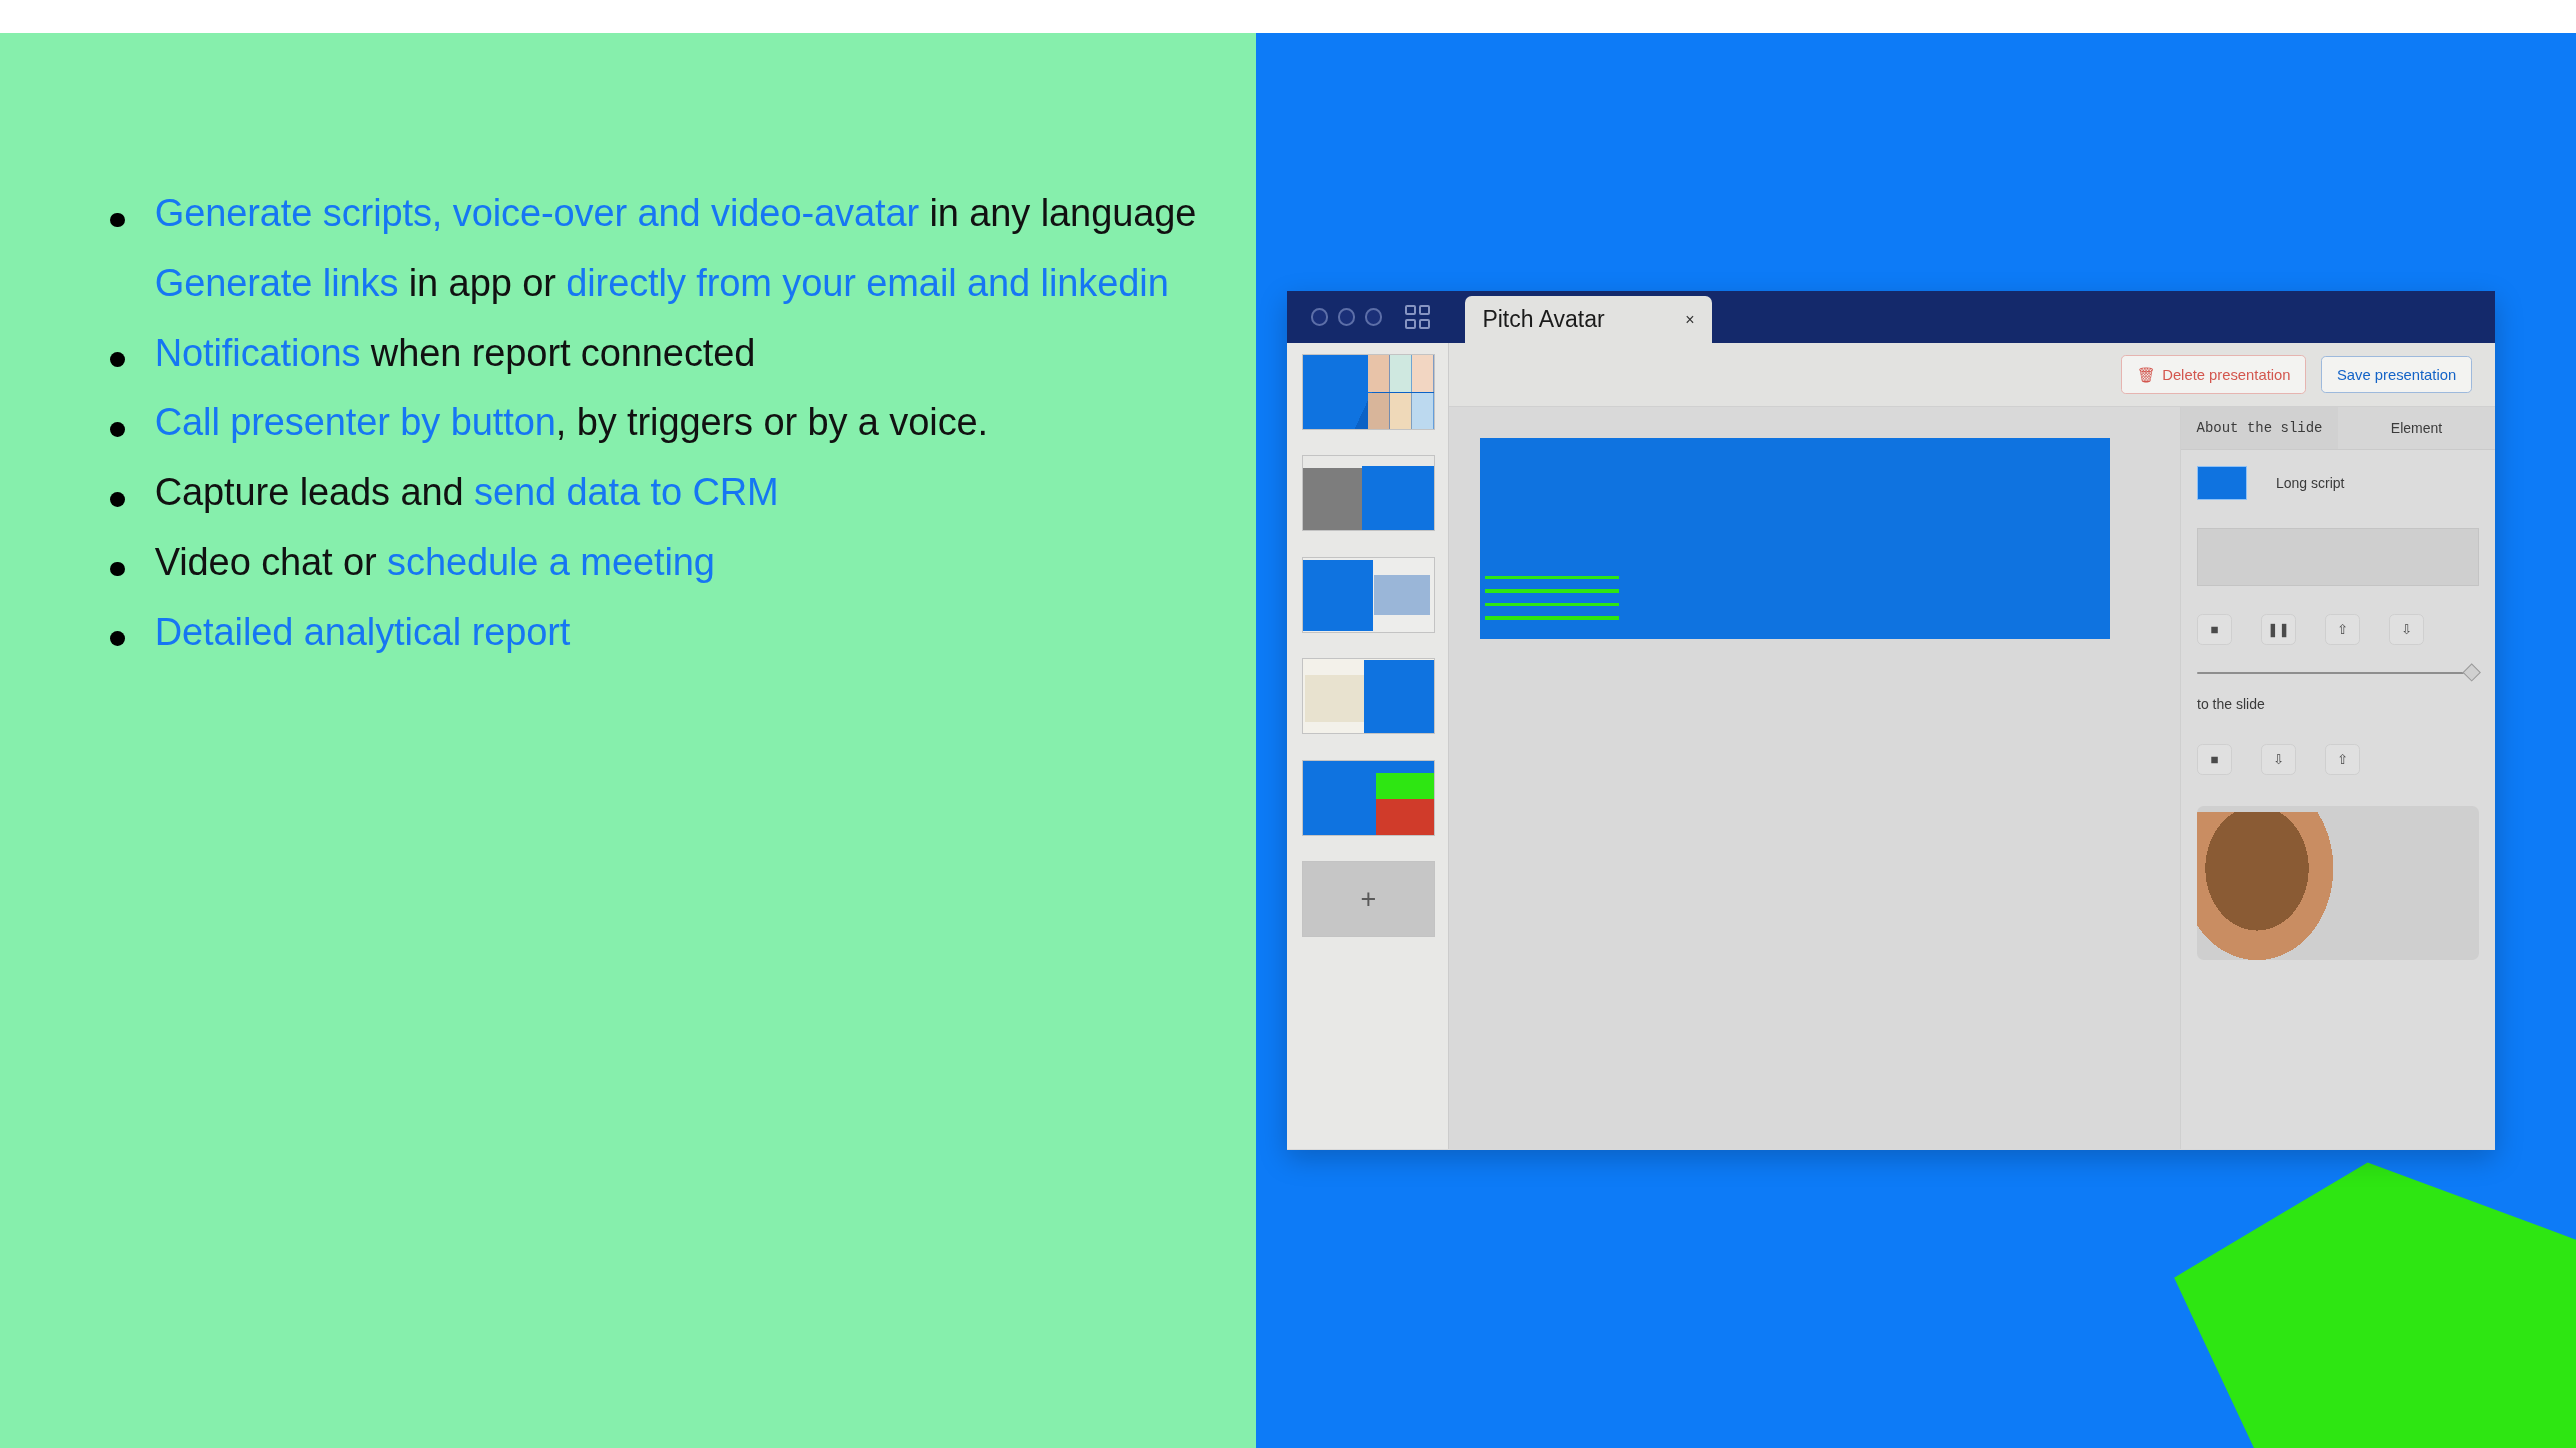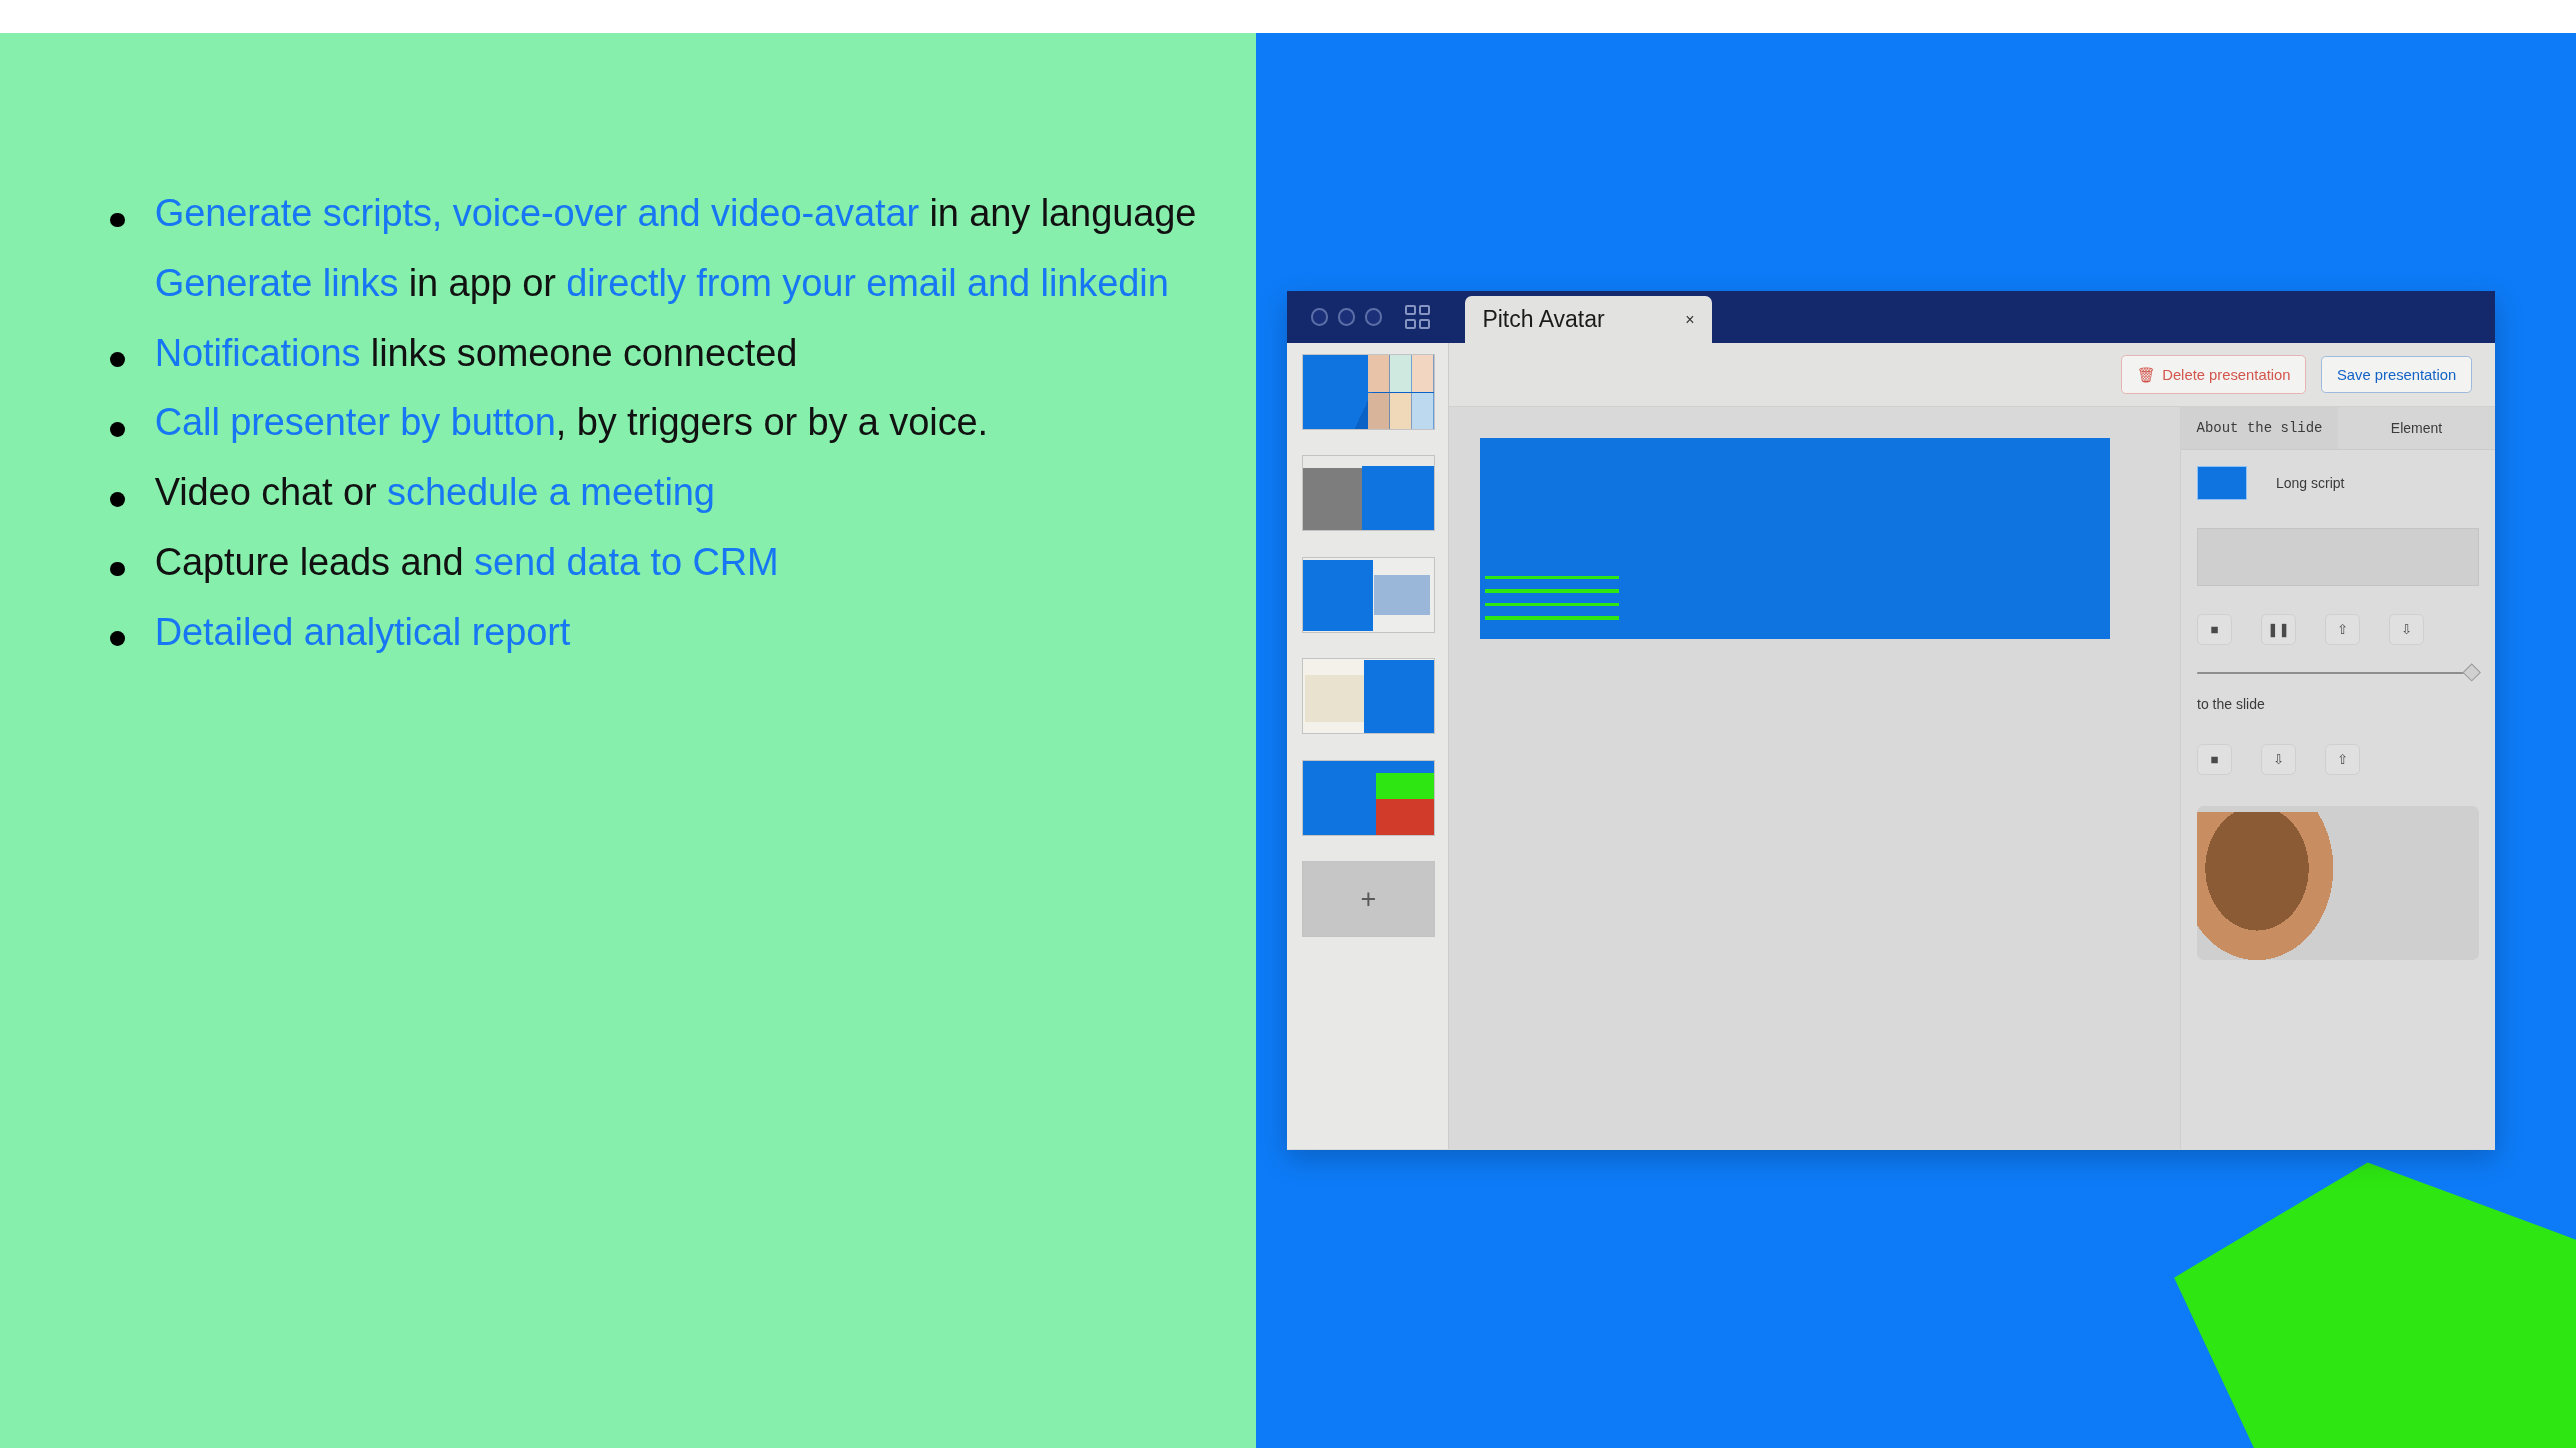--- a/index.html
+++ b/index.html
@@ -213,33 +213,33 @@
       <div class="bullet-row">
         <span class="bullet-dot"></span>
         <div class="bullet-text"><span class="hl">Generate scripts, voice-over and video-avatar </span><span>in any language</span></div>
       </div>
       <div class="bullet-row">
         <span class="bullet-dot hidden"></span>
         <div class="bullet-text"><span class="hl">Generate  links </span><span>in app or </span><span class="hl">directly from your email and linkedin</span></div>
       </div>
       <div class="bullet-row">
         <span class="bullet-dot"></span>
-        <div class="bullet-text"><span class="hl">Notifications </span><span>links someone connected</span></div>
+        <div class="bullet-text"><span class="hl">Notifications </span><span>when report connected</span></div>
       </div>
       <div class="bullet-row">
         <span class="bullet-dot"></span>
         <div class="bullet-text"><span class="hl">Call presenter by button</span><span>, by triggers or by a voice.</span></div>
       </div>
       <div class="bullet-row">
         <span class="bullet-dot"></span>
+        <div class="bullet-text"><span>Capture leads and </span><span class="hl">send data to CRM</span></div>
+      </div>
+      <div class="bullet-row">
+        <span class="bullet-dot"></span>
         <div class="bullet-text"><span>Video chat or </span><span class="hl">schedule a meeting</span></div>
-      </div>
-      <div class="bullet-row">
-        <span class="bullet-dot"></span>
-        <div class="bullet-text"><span>Capture leads and </span><span class="hl">send data to CRM</span></div>
       </div>
       <div class="bullet-row">
         <span class="bullet-dot"></span>
         <div class="bullet-text"><span class="hl">Detailed analytical report</span></div>
       </div>
     </div>
 
   <div class="panel">
     <div class="green-shape"></div>
 

